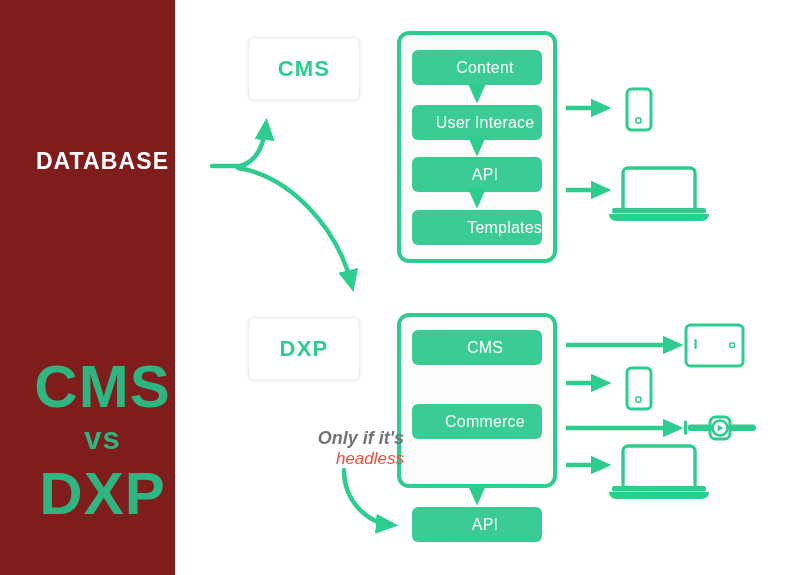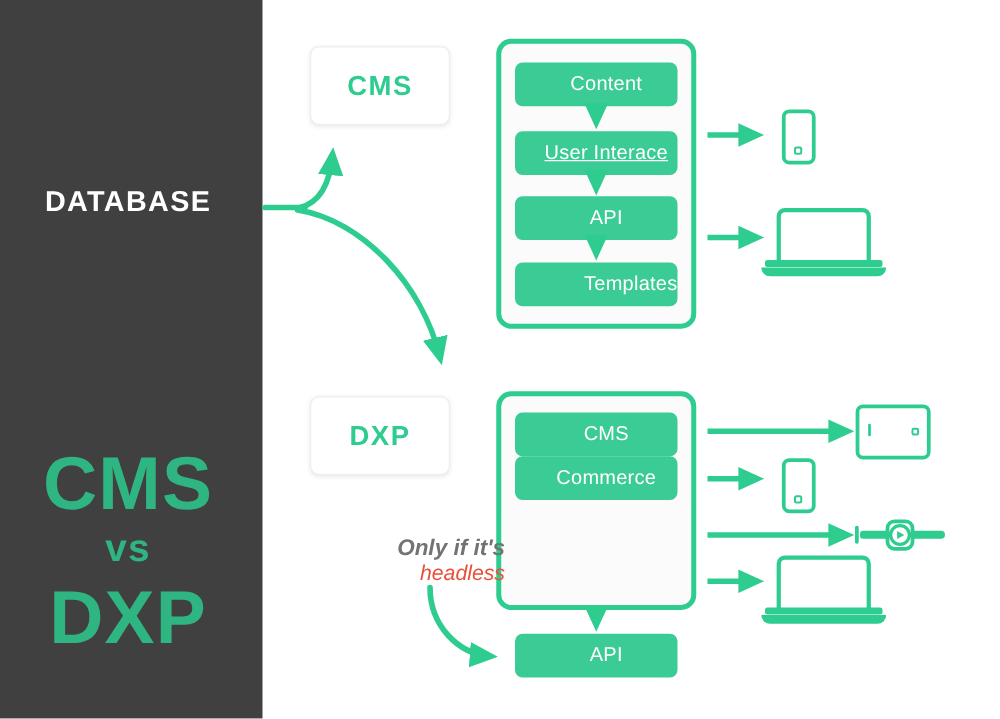--- a/index.html
+++ b/index.html
@@ -14,22 +14,22 @@
     width: 800px;
     height: 575px;
     background: #ffffff;
     overflow: hidden;
   }
 
   
   #sidebar {
     position: absolute;
     left: 0; top: 0;
-    width: 210px; height: 575px;
-    background: #404040;
+    width: 175px; height: 575px;
+    background: #7f1d1d;
   }
   #sidebar-title {
     position: absolute;
     left: 0; top: 148px;
     width: 205px;
     text-align: center;
     color: #ffffff;
     font-size: 23px;
     font-weight: bold;
     letter-spacing: 1.1px;
@@ -86,26 +86,26 @@
     font-size: 16px;
     display: flex;
     align-items: center;
     justify-content: center;
     letter-spacing: 0.2px;
   }
   .gbox.wide { left: 412px; width: 130px; height: 35px; padding-left: 16px; }
 
   
   #box-content   { top: 50px; }
-  #box-ui        { top: 105px; text-decoration: underline; }
+  #box-ui        { top: 105px; }
   #box-api1      { top: 157px; }
   #box-templates { top: 210px; justify-content: flex-end; }
   
   #box-cms2      { top: 330px; }
-  #box-commerce  { top: 365px; }
+  #box-commerce  { top: 404px; }
   #box-portals   { top: 435px; }
   
   #box-api2      { top: 507px; }
 
   
   #overlay {
     position: absolute;
     left: 0; top: 0;
     width: 800px; height: 575px;
     pointer-events: none;

